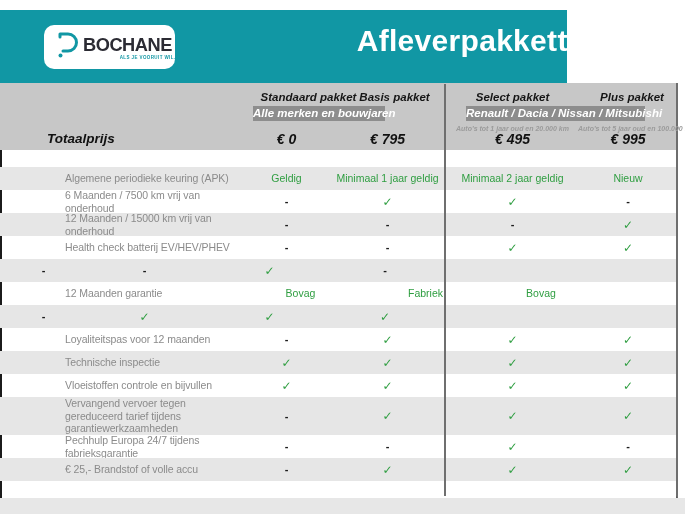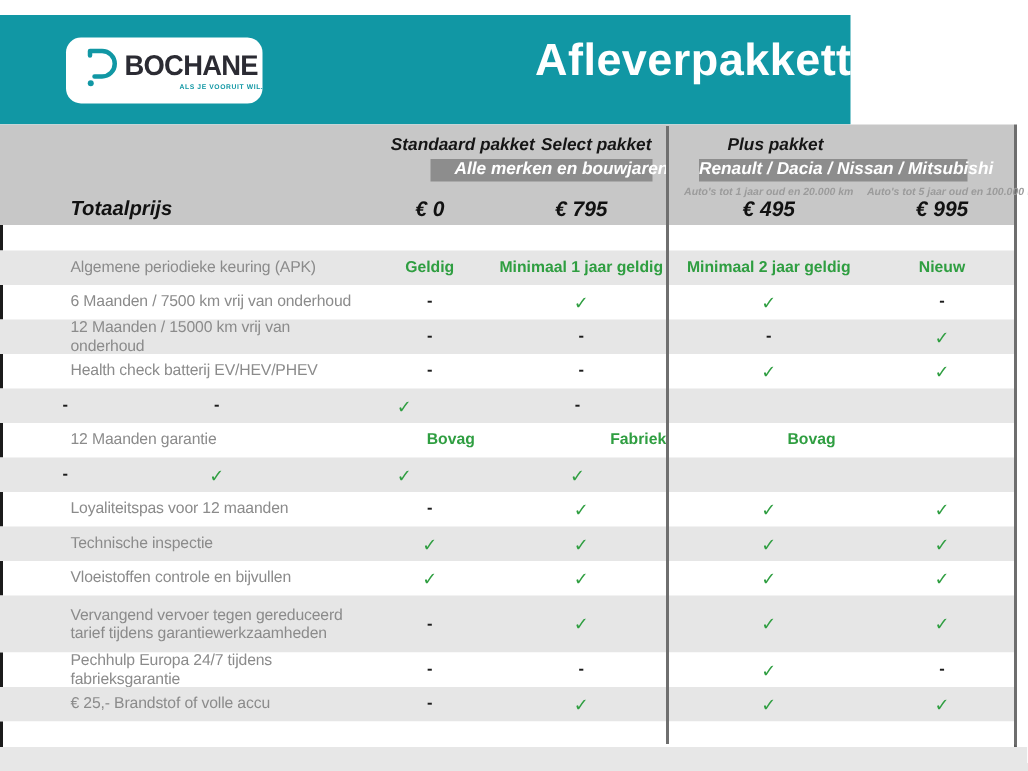--- a/index.html
+++ b/index.html
@@ -33,43 +33,43 @@
 
   
   .head-band{position:relative;height:67px;background:#c7c7c7;font-style:italic;}
   .col-heads{position:absolute;left:0;top:7px;height:13px;}
   .col-head{font-size:11.5px;font-weight:700;color:#161616;white-space:nowrap;}
   .col-heads .g-c1 .col-head{transform:translateX(22px);}
   .col-heads .g-c2 .col-head{transform:translateX(7px);}
   .col-heads .g-c4 .col-head{transform:translateX(4px);}
   .banner{position:absolute;top:23px;height:15px;background:#8d8d8d;color:#ffffff;
           font-size:11.5px;font-weight:700;text-align:center;line-height:15px;white-space:nowrap;}
-  .banner-left{left:287px;width:132px;padding-left:16px;}
+  .banner-left{left:253px;width:132px;}
   .banner-right{left:466px;width:179px;}
   .note{position:absolute;top:42px;font-size:7px;font-weight:700;color:#9b9b9b;text-align:center;white-space:nowrap;}
   .note-1{left:445px;width:135px;}
   .note-2{left:578px;width:96px;}
   .total-row{position:absolute;left:0;top:46px;height:19px;}
   .total-label{font-size:13.5px;font-weight:700;color:#111111;}
   .price{font-size:14px;font-weight:700;color:#111111;}
 
   
   .sep-row{position:relative;height:17px;background:#ffffff;}
   .empty-row{position:relative;height:23px;background:#ffffff;}
   .frow{position:relative;height:23px;background:#ffffff;}
   .frow.tall{height:38px;}
   .frow:nth-child(odd){background:#e6e6e6;}
   
   .frow:nth-child(even)::before,.sep-row::before,.empty-row::before{
      content:"";position:absolute;left:0;top:0;bottom:0;width:2px;background:#1b1b1b;}
-  .feature-label{font-size:10.5px;color:#8b8b8b;letter-spacing:-0.1px;line-height:1.18;}
+  .feature-label{font-size:10.5px;color:#8b8b8b;letter-spacing:-0.1px;line-height:1.18;margin-left:18px;}
   .val{line-height:1;}
   .v-check{color:#2f9e41;font-weight:700;font-size:12px;}
   .v-dash{color:#1c1c1c;font-weight:700;font-size:11px;}
-  .v-text{color:#2f9e41;font-weight:700;font-size:10.5px;white-space:nowrap;}
+  .v-text{color:#2f9e41;font-weight:400;font-size:10.5px;white-space:nowrap;}
 
   
   .divider{position:absolute;left:444px;top:84px;width:2px;height:412px;background:#6f6f6f;}
 
   
   .bottom-strip{position:absolute;left:0;top:498px;width:685px;height:16px;background:#e7e7e7;}
 </style>
 </head>
 <body>
 
@@ -92,20 +92,23 @@
   </div>
 
   <div class="card">
 
     <div class="head-band">
       <div class="col-heads grid">
         <div class="g-label"></div>
         <div class="g-c1">
             <span class="col-head">Standaard pakket</span>
           </div>
+        <div class="g-c2">
+            <span class="col-head">Basis pakket</span>
+          </div>
         <div class="g-c3">
             <span class="col-head">Select pakket</span>
           </div>
         <div class="g-c4">
             <span class="col-head">Plus pakket</span>
           </div>
       </div>
 
       <div class="banner banner-left">Alle merken en bouwjaren</div>
       <div class="banner banner-right">Renault / Dacia / Nissan / Mitsubishi</div>

